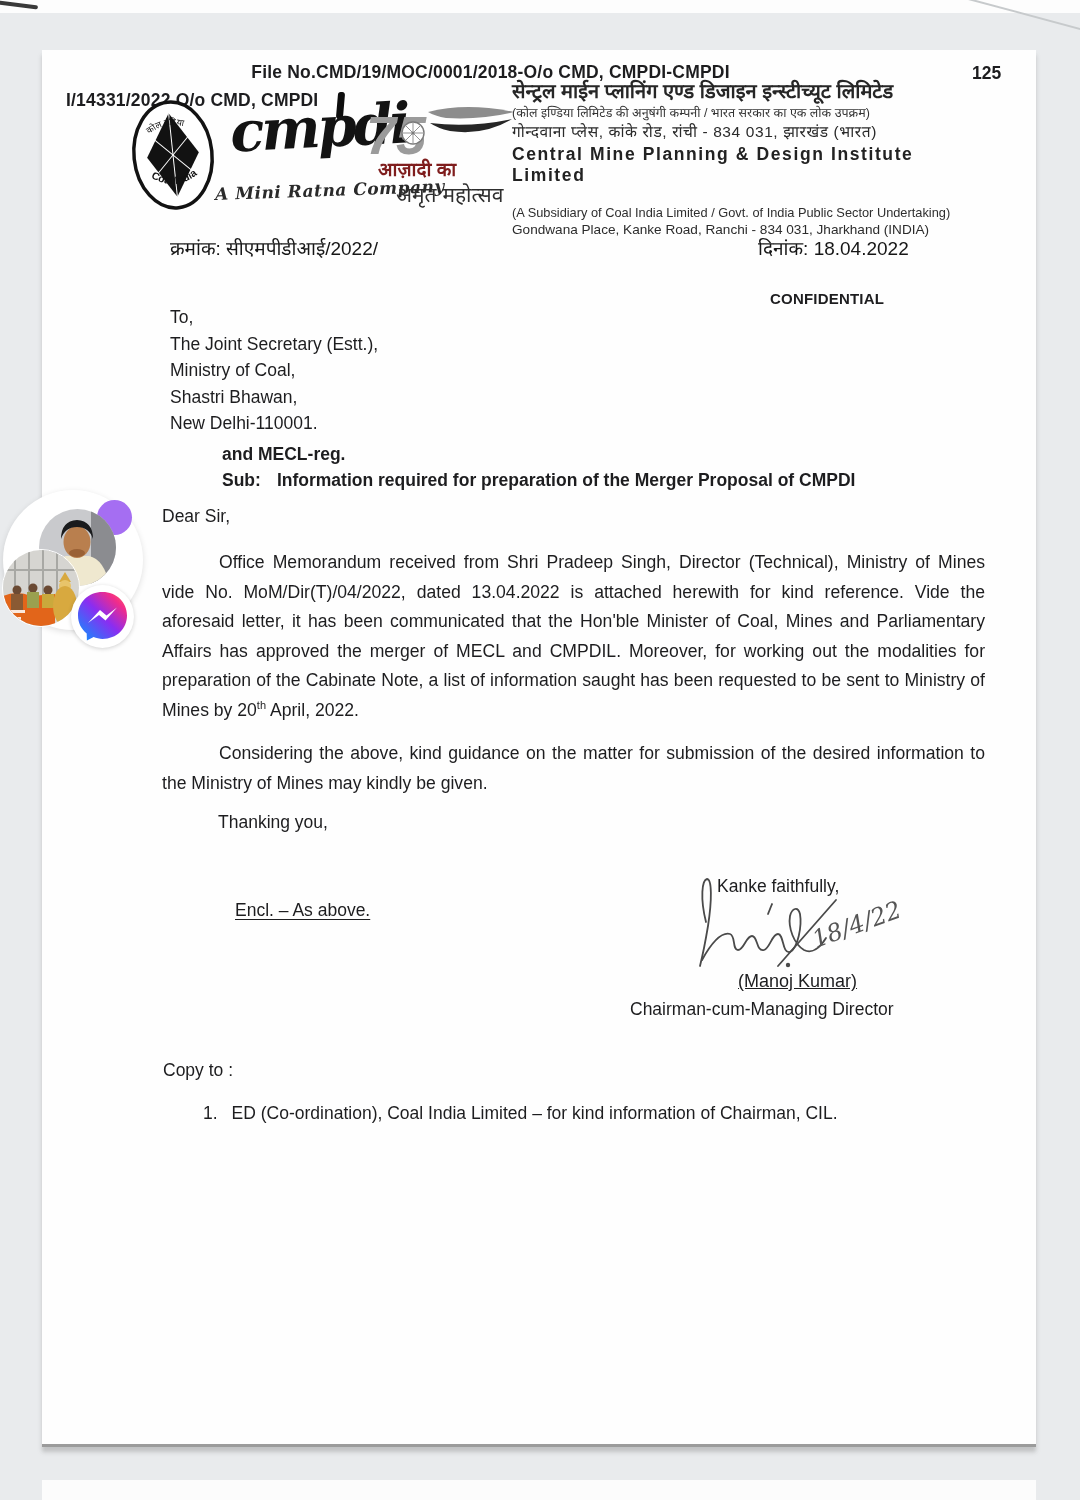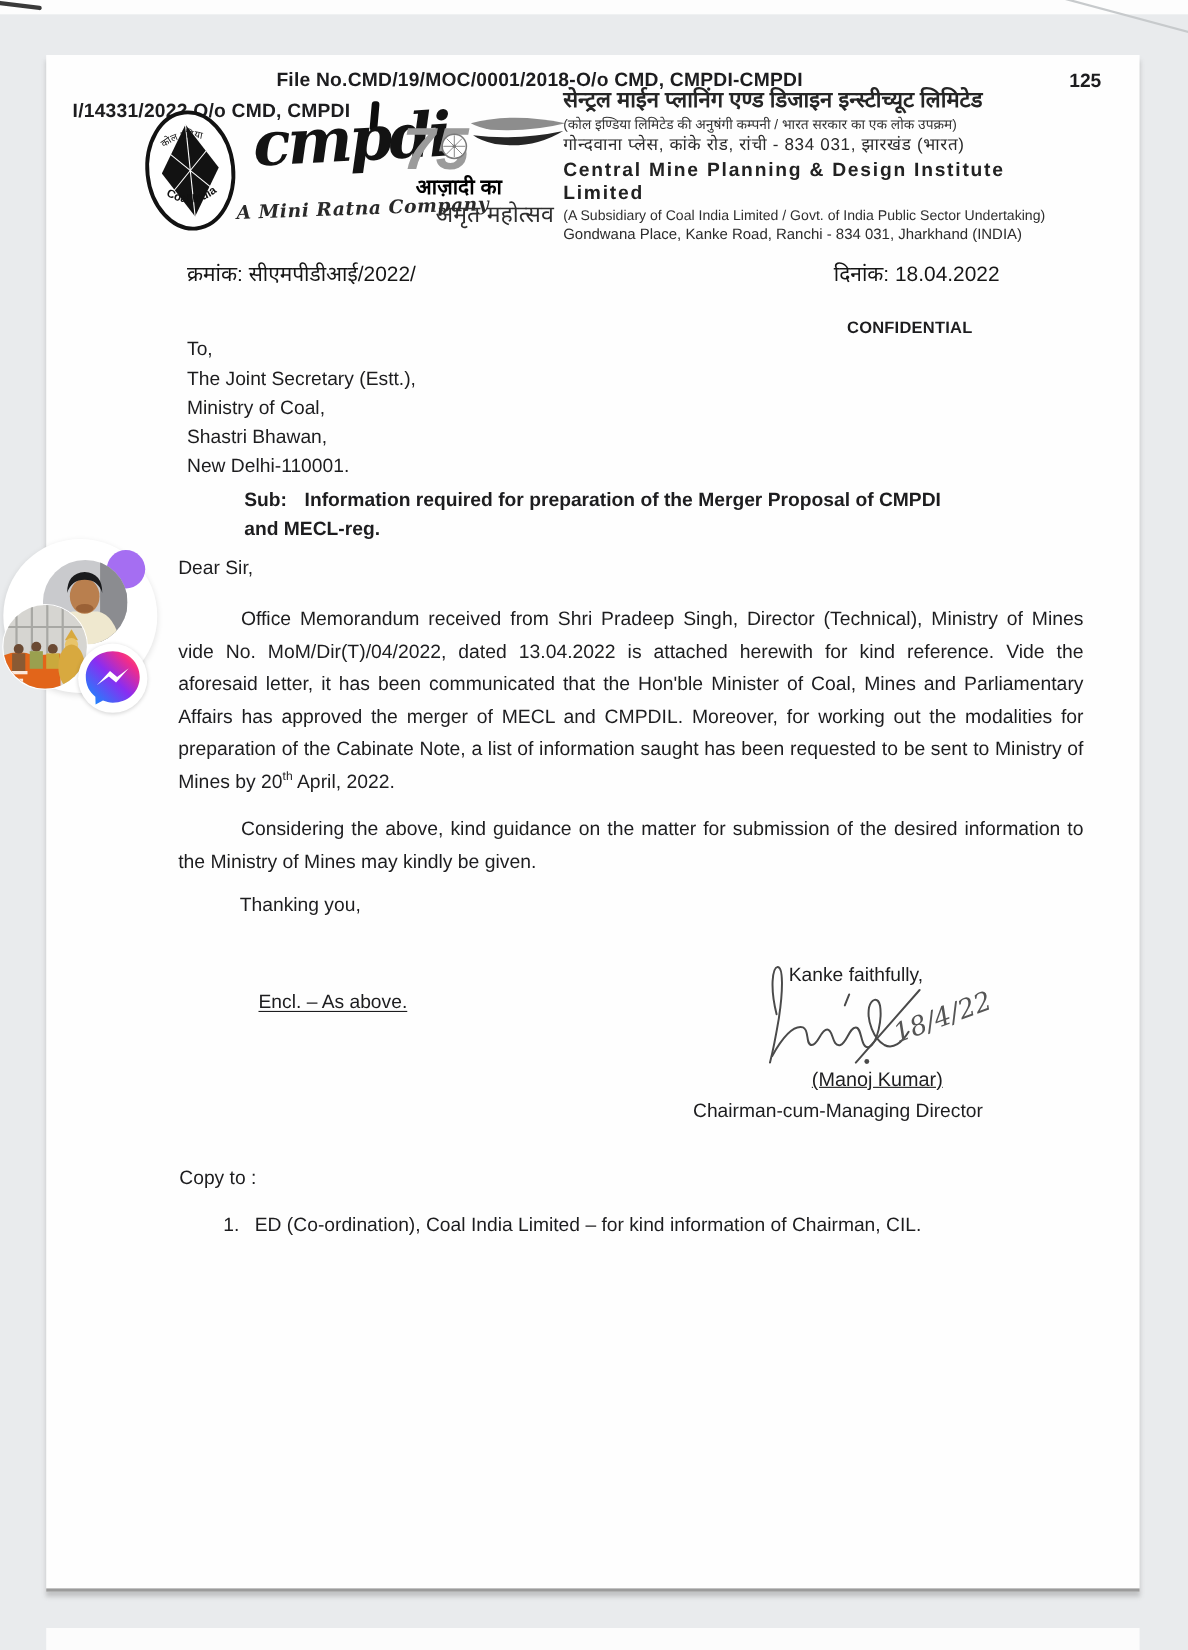--- a/index.html
+++ b/index.html
@@ -23,29 +23,29 @@
   .efile-ref { left:66px; top:90px; font-size:17.5px; font-weight:600; letter-spacing:.2px; }
   .pen-mark { left:337px; top:92px; width:7px; height:27px; background:#0d0d0d; transform:rotate(5deg); border-radius:3px; }
 
   
   .coal-logo { left:126px; top:96px; }
   .cmpdi-script { left:230px; top:94px; font-family:"DejaVu Serif", serif; font-style:italic; font-weight:bold;
                   font-size:56px; letter-spacing:-3px; color:#131313; transform:rotate(-3deg); }
   .mini-ratna { left:215px; top:180px; font-family:"DejaVu Serif", serif; font-style:italic; font-weight:bold;
                 font-size:17px; color:#2a2a2a; transform:rotate(-2deg); letter-spacing:.5px; }
   .azadi { left:366px; top:104px; width:150px; }
-  .azadi-l1 { position:absolute; left:12px; top:52px; font-size:19px; font-weight:bold; color:#000000; }
+  .azadi-l1 { position:absolute; left:12px; top:52px; font-size:19px; font-weight:bold; color:#7f1d1d; }
   .azadi-l2 { position:absolute; left:30px; top:76px; font-size:21px; color:#2e2e2e; }
 
   .head-right { left:512px; top:80px; width:458px; text-align:left; }
   .hr-hname { font-size:20px; font-weight:600; color:#262626; line-height:23px; }
   .hr-hsub  { font-size:12.5px; color:#333; line-height:18px; margin-top:1px; }
   .hr-haddr { font-size:15.5px; color:#2a2a2a; line-height:20px; letter-spacing:.6px; }
   .hr-ename { font-size:17.5px; font-weight:bold; letter-spacing:1.6px; color:#222; line-height:21px; margin-top:2px; }
-  .hr-esub  { font-size:12.8px; color:#2e2e2e; line-height:17px; margin-top:1px; }
+  .hr-esub  { font-size:12.8px; color:#2e2e2e; line-height:17px; margin-top:18px; }
   .hr-eaddr { font-size:13.6px; color:#2c2c2c; line-height:18px; }
   .hr-cin   { font-size:12.8px; font-weight:bold; letter-spacing:1.1px; color:#1f1f1f; line-height:17px; margin-top:2px; }
 
   .kramank { left:170px; top:235px; font-size:19px; color:#161616; }
   .dinank  { left:758px; top:235px; font-size:19px; color:#161616; }
   .confidential { left:770px; top:290px; width:168px; font-size:15px; font-weight:bold; letter-spacing:.2px; }
 
   .recipient { left:170px; top:304px; font-size:17.5px; line-height:26.6px; }
   .subject { left:222px; top:441px; font-size:17.5px; font-weight:bold; line-height:26px; width:780px; }
   .subject .gap { display:inline-block; width:16px; }
@@ -146,24 +146,24 @@
 
   <div class="abs recipient">
     <div>To,</div>
     <div>The Joint Secretary (Estt.),</div>
     <div>Ministry of Coal,</div>
     <div>Shastri Bhawan,</div>
     <div>New Delhi-110001.</div>
   </div>
 
   <div class="abs subject">
+    <div>and MECL-reg.</div>
     <div>
       <span>Sub:</span><span class="gap"></span><span>Information required for preparation of the Merger Proposal of CMPDI</span>
     </div>
-    <div>and MECL-reg.</div>
   </div>
 
   <div class="abs salutation">Dear Sir,</div>
 
   <div class="abs para">
     <span>Office Memorandum received from Shri Pradeep Singh, Director (Technical), Ministry of Mines vide No. MoM/Dir(T)/04/2022, dated 13.04.2022 is attached herewith for kind reference. Vide the aforesaid letter, it has been communicated that the Hon'ble Minister of Coal, Mines and Parliamentary Affairs has approved the merger of MECL and CMPDIL. Moreover, for working out the modalities for preparation of the Cabinate Note, a list of information saught has been requested to be sent to Ministry of Mines by 20</span><sup>th</sup><span> April, 2022.</span>
   </div>
 
   <div class="abs para para2">Considering the above, kind guidance on the matter for submission of the desired information to the Ministry of Mines may kindly be given.</div>
 

